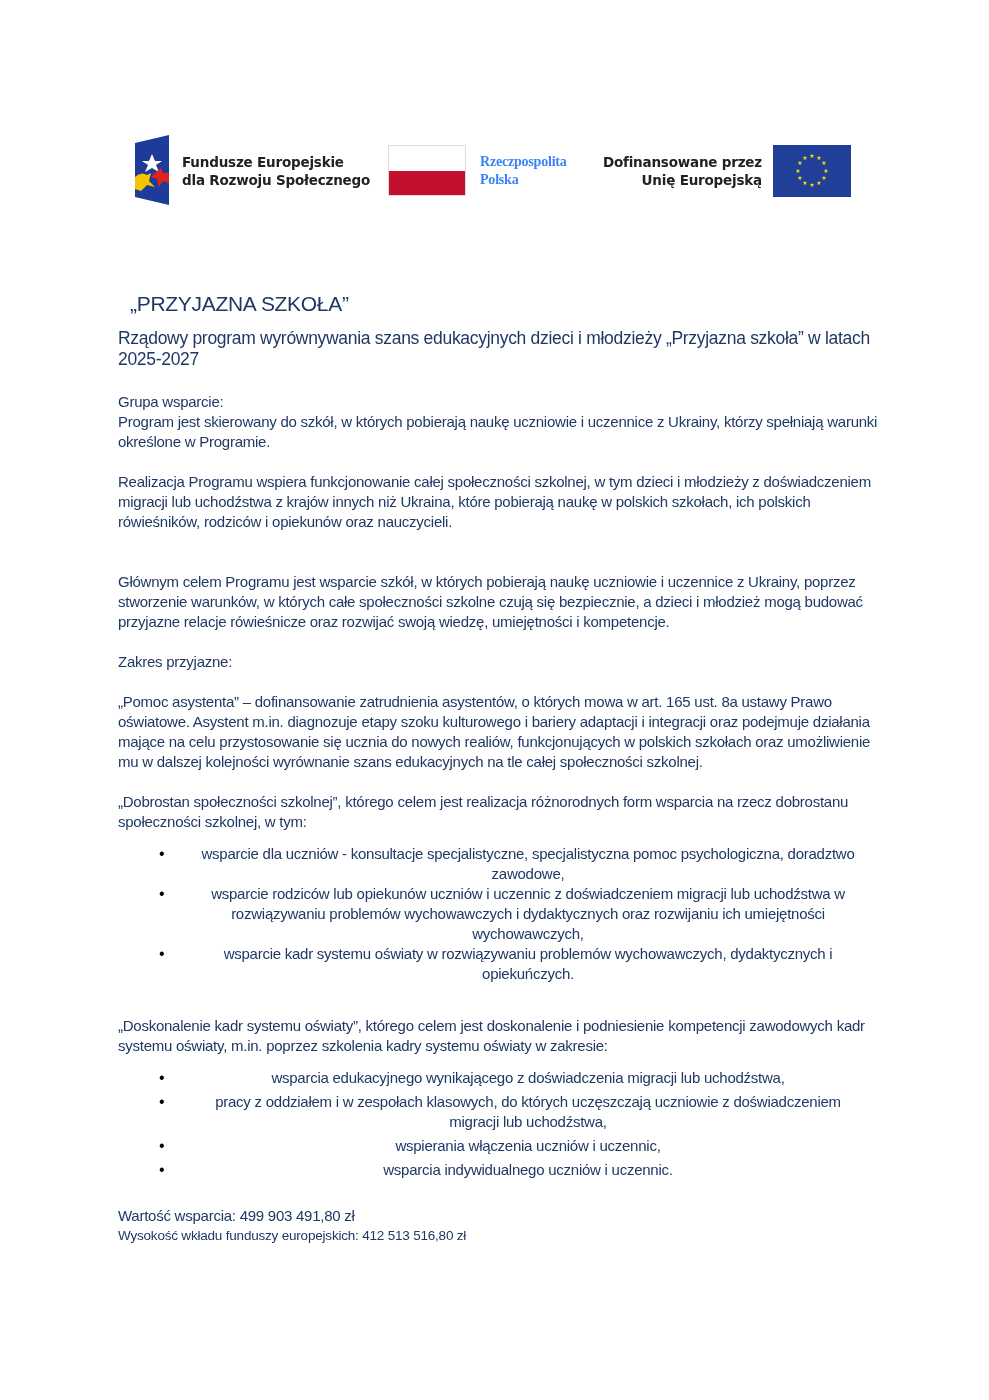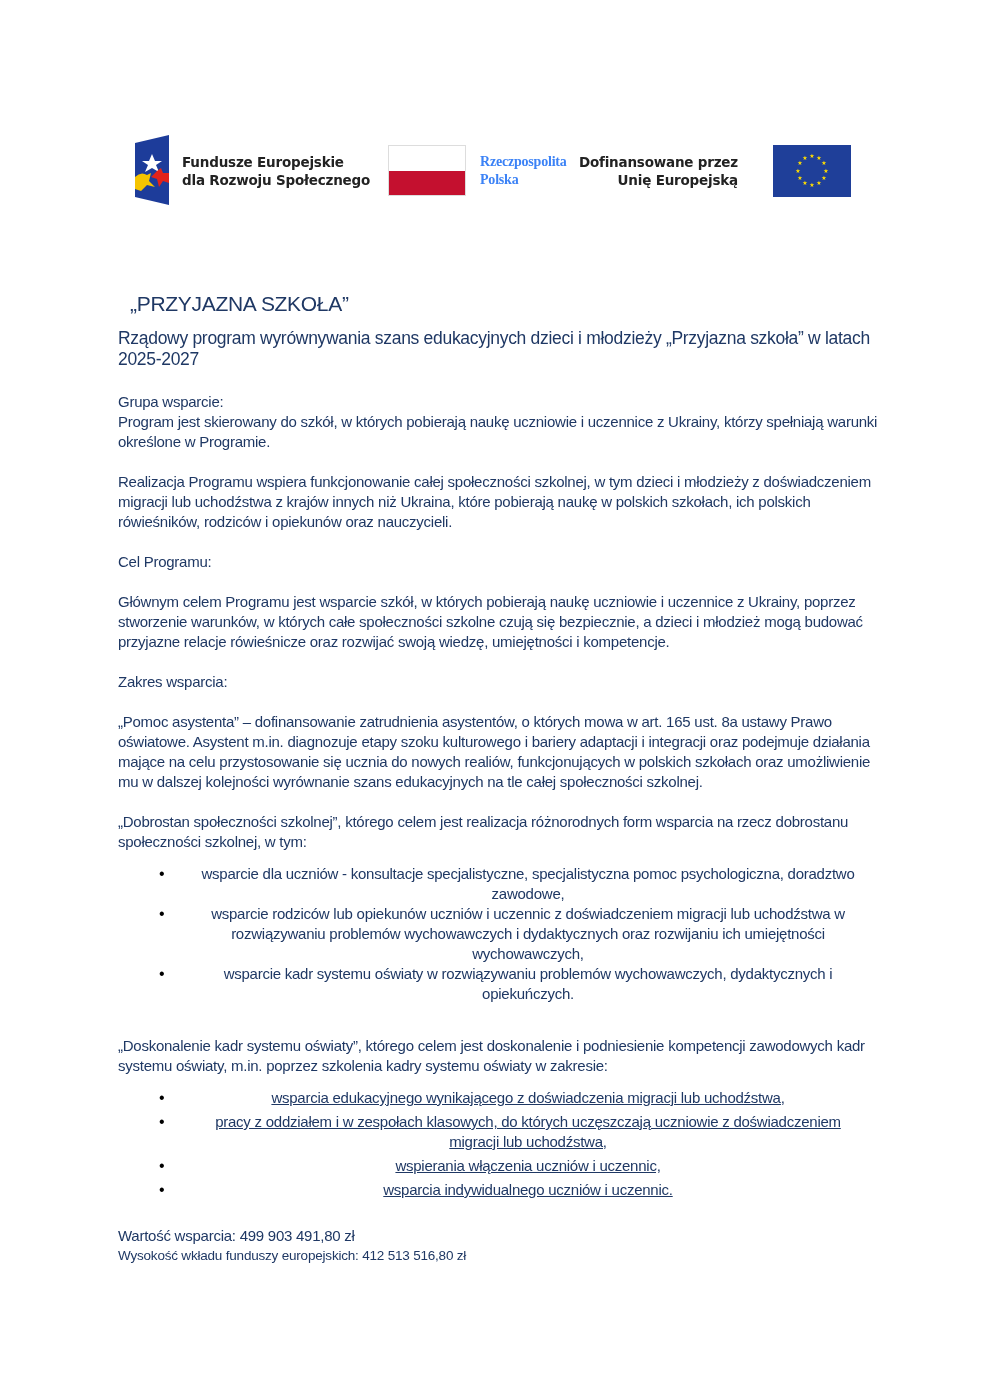--- a/index.html
+++ b/index.html
@@ -6,32 +6,32 @@
     body { width: 989px; height: 1400px; position: relative; overflow: hidden; }
     .page { position: absolute; left: 0; top: 0; width: 989px; height: 1089px; background: #fff; }
 
     .logos { position: absolute; top: 132px; left: 0; width: 989px; height: 75px; }
     .logo-fe { position: absolute; left: 135px; top: 3px; }
     .logo-fe-text { position: absolute; left: 182px; top: 21px; font-family: "DejaVu Sans", sans-serif; font-size: 13.5px; line-height: 18px; color: #222; font-weight: bold; letter-spacing: -0.2px; }
     .logo-pl { position: absolute; left: 388px; top: 13px; width: 78px; height: 51px; border: 1px solid #ddd; box-sizing: border-box; }
     .logo-pl .white { height: 50%; background: #fff; }
     .logo-pl .red { height: 50%; background: #c4102f; }
     .logo-pl-text { position: absolute; left: 480px; top: 21px; font-family: Liberation Serif, serif; font-size: 14px; line-height: 18px; color: #3b82f6; font-weight: bold; letter-spacing: -0.2px; }
-    .logo-eu-text { position: absolute; left: 576px; top: 21px; width: 162px; text-align: right; font-family: "DejaVu Sans", sans-serif; font-size: 13.5px; line-height: 18px; color: #222; font-weight: bold; letter-spacing: -0.2px; }
+    .logo-eu-text { position: absolute; left: 600px; top: 21px; width: 162px; text-align: right; font-family: "DejaVu Sans", sans-serif; font-size: 13.5px; line-height: 18px; color: #222; font-weight: bold; letter-spacing: -0.2px; }
     .logo-eu { position: absolute; left: 773px; top: 13px; width: 78px; height: 52px; background: #1f3f99; }
 
     .content { position: absolute; left: 118px; top: 280px; width: 760px; font-family: "Liberation Sans", sans-serif; color: #1f3864; }
     .title { font-size: 21px; line-height: 24px; margin: 12px; font-weight: normal; letter-spacing: -0.3px; }
     .subtitle { font-size: 17.5px; line-height: 21px; margin: 6px 0 0 0; font-weight: normal; letter-spacing: -0.3px; }
     p { font-size: 15px; line-height: 20px; margin: 0; letter-spacing: -0.25px; }
     .gap { height: 20px; }
     ul { margin: 12px; padding: 0; list-style: none; text-align: center; }
     ul li { position: relative; padding-left: 60px; font-size: 15px; line-height: 20px; letter-spacing: -0.25px; }
     ul li::before { content: "•"; position: absolute; left: 29px; top: 0; color: #000; font-size: 16px; }
-    ul.spaced li { margin-bottom: 4px; text-decoration: underline; }
+    ul.spaced li { margin-bottom: 4px; }
     .small { font-size: 13.5px; line-height: 19px; letter-spacing: -0.2px; }
   </style>
 </head>
 <body>
 
 <div class="page">
 
   <div class="logos">
     <svg class="logo-fe" width="36" height="70" viewBox="0 0 36 70">
       <polygon points="0,8 34,0 34,70 0,62" fill="#1d3c9a"></polygon>
@@ -81,26 +81,25 @@
     <h2 class="subtitle">Rządowy program wyrównywania szans edukacyjnych dzieci i młodzieży „Przyjazna szkoła” w latach 2025-2027</h2>
 
     <div class="gap" style="height:22px"></div>
     <p>Grupa wsparcie:</p>
     <p>Program jest skierowany do szkół, w których pobierają naukę uczniowie i uczennice z Ukrainy, którzy spełniają warunki określone w Programie.</p>
 
     <div class="gap"></div>
     <p>Realizacja Programu wspiera funkcjonowanie całej społeczności szkolnej, w tym dzieci i młodzieży z doświadczeniem migracji lub uchodźstwa z krajów innych niż Ukraina, które pobierają naukę w polskich szkołach, ich polskich rówieśników, rodziców i opiekunów oraz nauczycieli.</p>
 
     <div class="gap"></div>
-    <p>Cel Programu:</p>
     <div class="gap"></div>
     <p>Głównym celem Programu jest wsparcie szkół, w których pobierają naukę uczniowie i uczennice z Ukrainy, poprzez stworzenie warunków, w których całe społeczności szkolne czują się bezpiecznie, a dzieci i młodzież mogą budować przyjazne relacje rówieśnicze oraz rozwijać swoją wiedzę, umiejętności i kompetencje.</p>
 
     <div class="gap"></div>
-    <p>Zakres wsparcia:</p>
+    <p>Zakres przyjazne:</p>
     <div class="gap"></div>
     <p>„Pomoc asystenta” – dofinansowanie zatrudnienia asystentów, o których mowa w art. 165 ust. 8a ustawy Prawo oświatowe. Asystent m.in. diagnozuje etapy szoku kulturowego i bariery adaptacji i integracji oraz podejmuje działania mające na celu przystosowanie się ucznia do nowych realiów, funkcjonujących w polskich szkołach oraz umożliwienie mu w dalszej kolejności wyrównanie szans edukacyjnych na tle całej społeczności szkolnej.</p>
 
     <div class="gap"></div>
     <p>„Dobrostan społeczności szkolnej”, którego celem jest realizacja różnorodnych form wsparcia na rzecz dobrostanu społeczności szkolnej, w tym:</p>
     <ul>
       <li>wsparcie dla uczniów - konsultacje specjalistyczne, specjalistyczna pomoc psychologiczna, doradztwo zawodowe,</li>
       <li>wsparcie rodziców lub opiekunów uczniów i uczennic z doświadczeniem migracji lub uchodźstwa w rozwiązywaniu problemów wychowawczych i dydaktycznych oraz rozwijaniu ich umiejętności wychowawczych,</li>
       <li>wsparcie kadr systemu oświaty w rozwiązywaniu problemów wychowawczych, dydaktycznych i opiekuńczych.</li>
     </ul>

